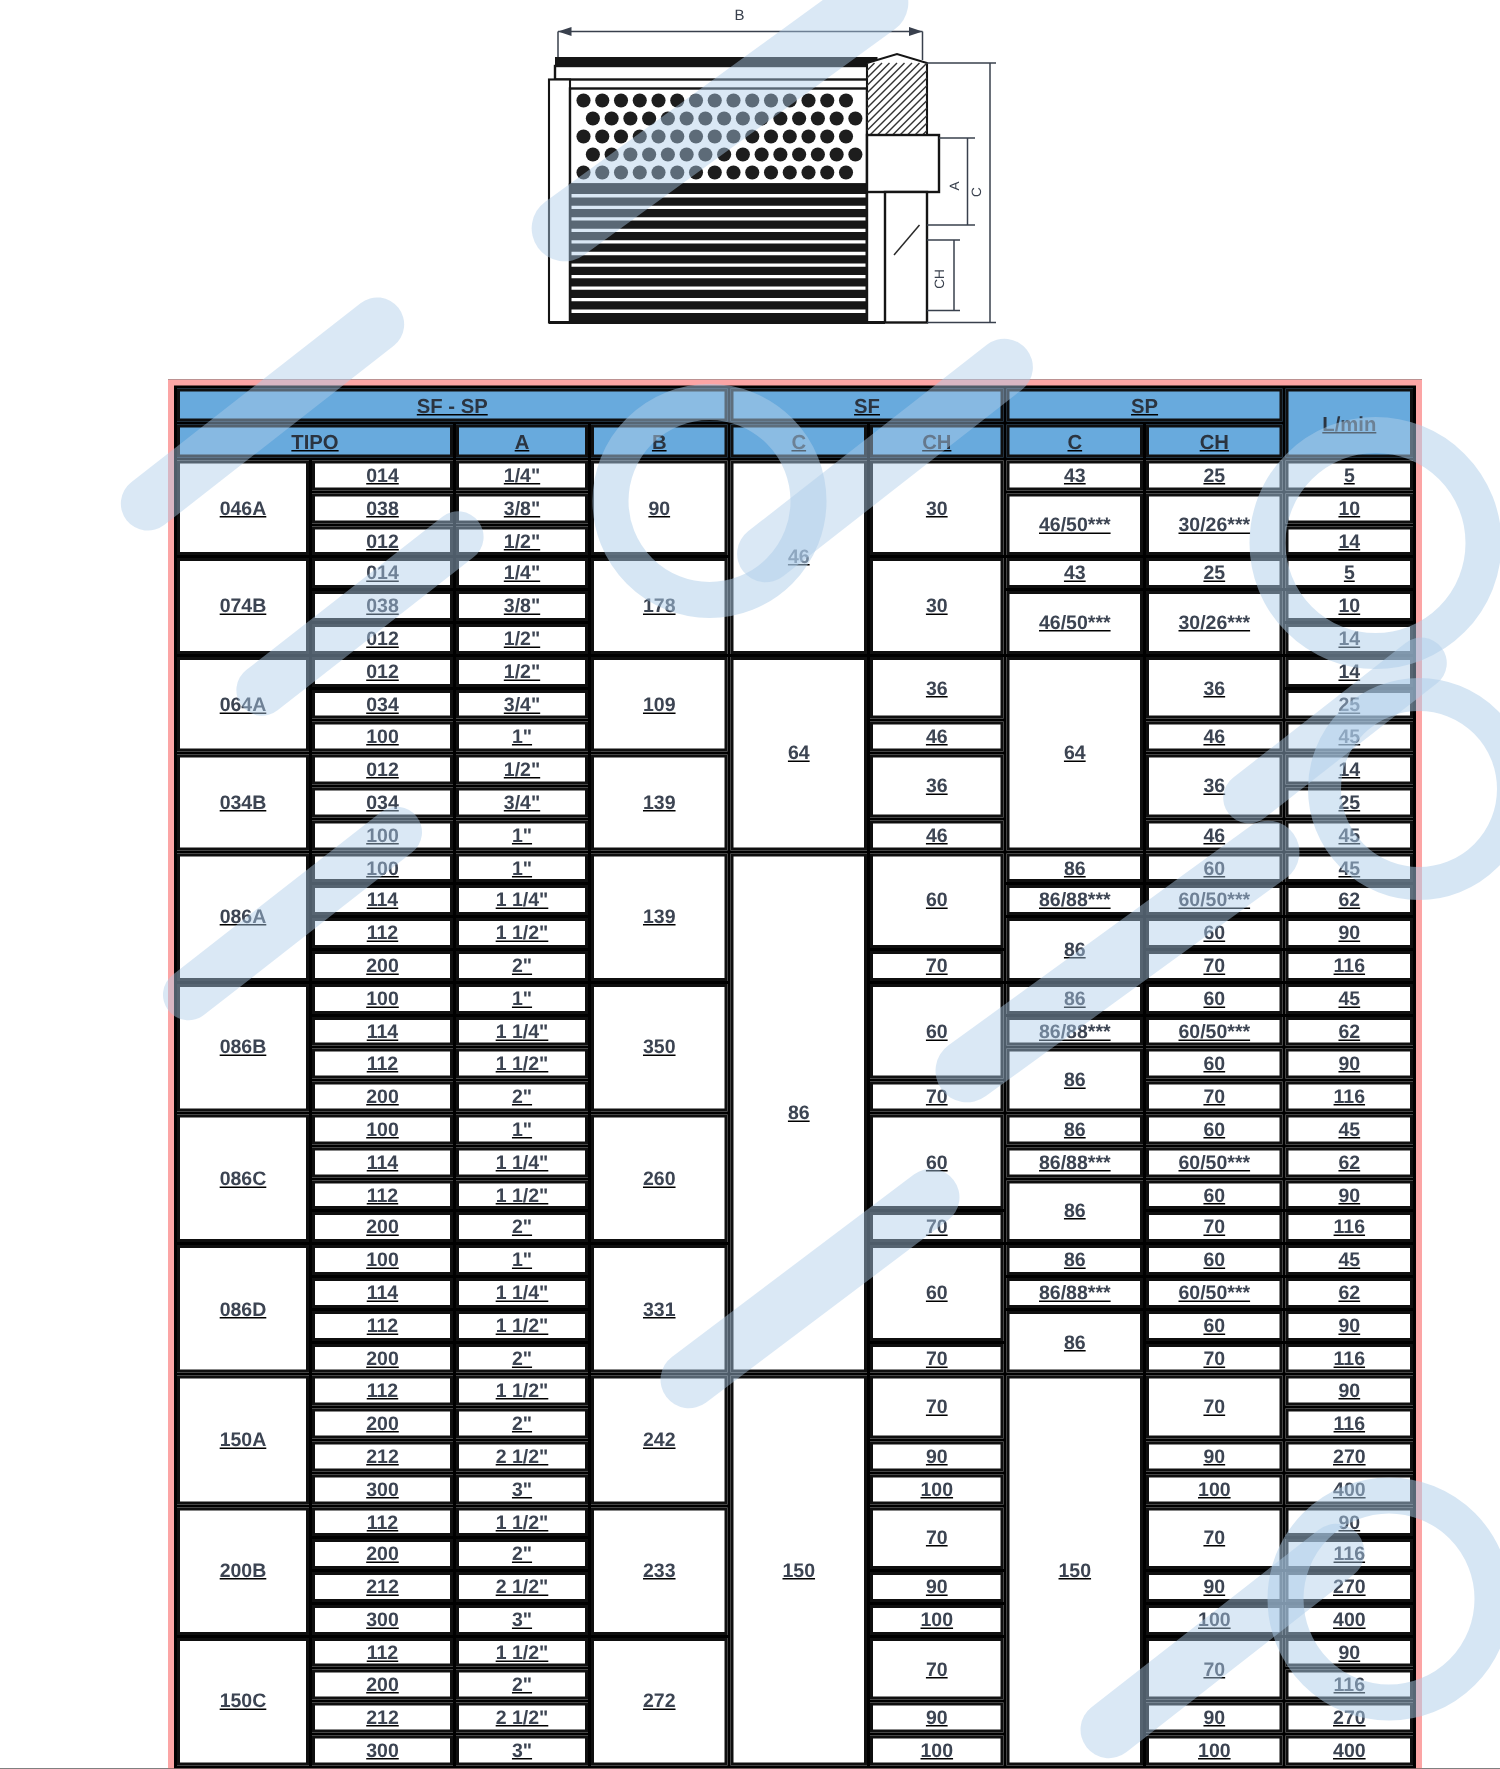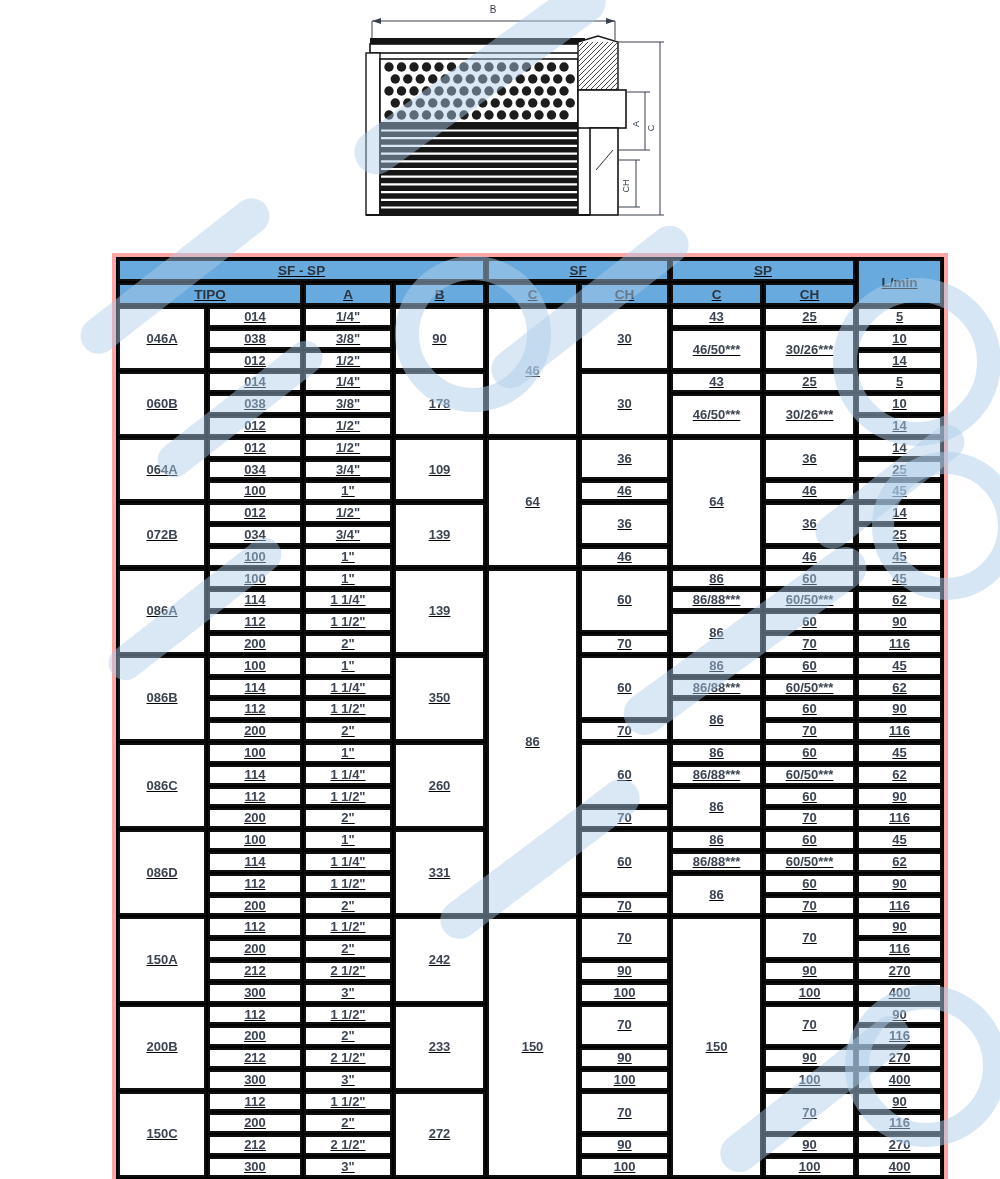--- a/index.html
+++ b/index.html
@@ -243,21 +243,21 @@
           <td rowspan="2">46/50***</td>
           <td rowspan="2">30/26***</td>
           <td>10</td>
         </tr>
         <tr>
           <td>012</td>
           <td>1/2"</td>
           <td>14</td>
         </tr>
         <tr>
-          <td rowspan="3">060B</td>
+          <td rowspan="3">074B</td>
           <td>014</td>
           <td>1/4"</td>
           <td rowspan="3">178</td>
           <td rowspan="3">30</td>
           <td>43</td>
           <td>25</td>
           <td>5</td>
         </tr>
         <tr>
           <td>038</td>
@@ -288,21 +288,21 @@
           <td>25</td>
         </tr>
         <tr>
           <td>100</td>
           <td>1"</td>
           <td>46</td>
           <td>46</td>
           <td>45</td>
         </tr>
         <tr>
-          <td rowspan="3">072B</td>
+          <td rowspan="3">034B</td>
           <td>012</td>
           <td>1/2"</td>
           <td rowspan="3">139</td>
           <td rowspan="2">36</td>
           <td rowspan="2">36</td>
           <td>14</td>
         </tr>
         <tr>
           <td>034</td>
           <td>3/4"</td>

